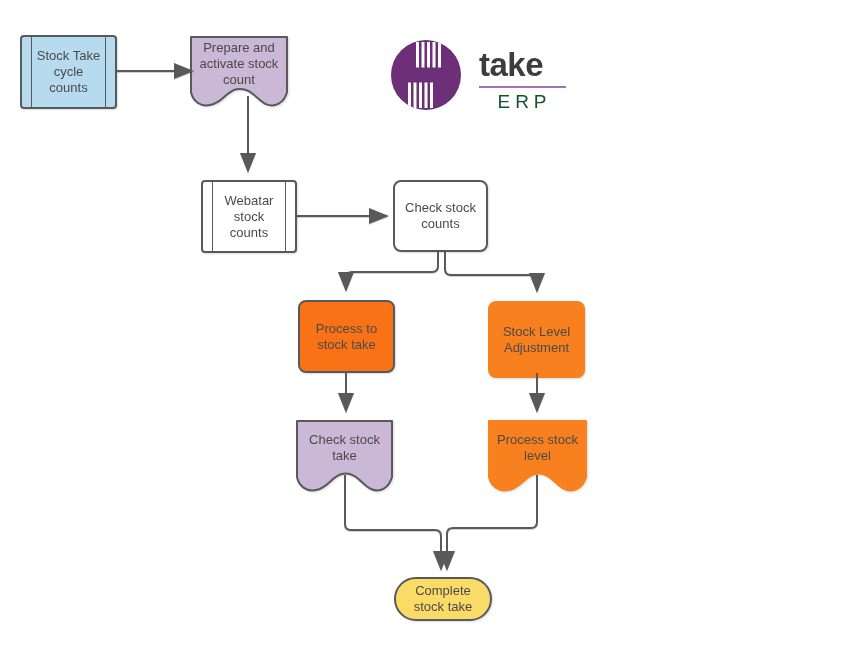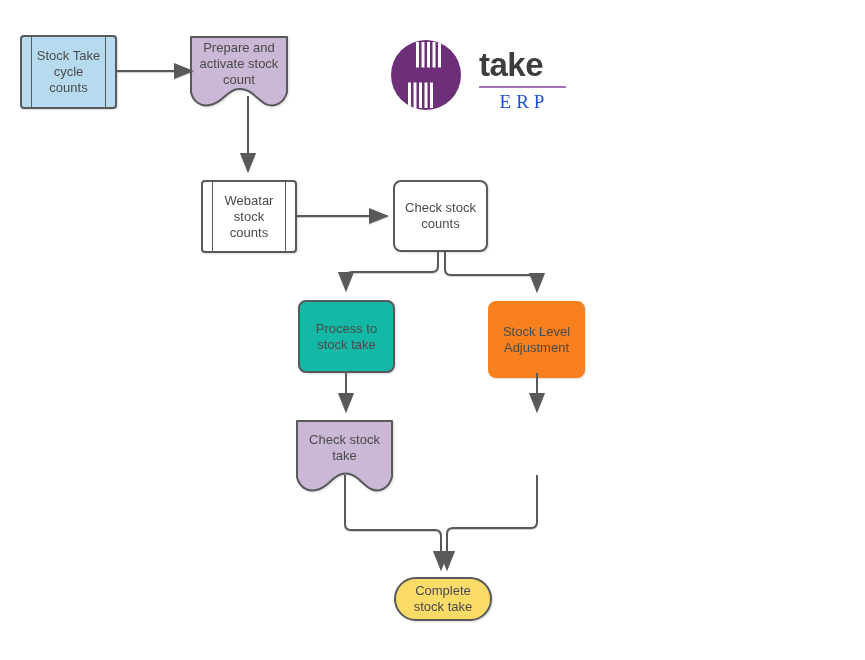--- a/index.html
+++ b/index.html
@@ -12,21 +12,21 @@
     white-space:pre-line; text-align:center; color:#4a4a4a;
     font-size:13px; line-height:16px;
   }
   
   .rect {
     border:2px solid #58595b; border-radius:8px;
     display:flex; align-items:center; justify-content:center;
     box-shadow:1px 1px 2px rgba(0,0,0,0.14);
   }
   .rect.white  { background:#ffffff; }
-  .rect.blue   { background:#14b8a6; }
+  .rect.blue   { background:#f97316; }
   .rect.orange { background:#f8801f; border-color:#f8801f; }
   
   .pp {
     background:#ffffff; border:2px solid #58595b; border-radius:4px;
     display:flex; align-items:center; justify-content:center;
     box-shadow:1px 1px 2px rgba(0,0,0,0.14);
   }
   .pp.blue { background:#b7dbee; }
   .pp-bar { position:absolute; top:0; height:100%; width:0; border-left:1.5px solid #58595b; }
   .pp-bar.l { left:9px; }
@@ -47,22 +47,22 @@
     box-shadow:1px 1px 2px rgba(0,0,0,0.14);
   }
   
   #connectors { position:absolute; left:0; top:0; pointer-events:none;
                 filter:drop-shadow(0.5px 1px 0.5px rgba(0,0,0,0.18)); }
   #connectors path.edge { fill:none; stroke:#595959; stroke-width:2; }
   
   .logo-wordmark { position:absolute; left:479px; top:48px; width:87px; }
   .brand-name { font-size:33px; font-weight:bold; color:#3d3d3d; line-height:1; letter-spacing:-0.5px; }
   .brand-divider { height:2px; background:#a471b8; margin:5px 0 4px 0; }
-  .brand-product { font-size:19px; color:#1d4ed8; letter-spacing:5px; text-indent:4px;
-                   text-align:center; line-height:1;font-family:Liberation Serif, serif; }
+  .brand-product { font-size:19px; color:#14532d; letter-spacing:5px; text-indent:4px;
+                   text-align:center; line-height:1; }
 </style>
 </head>
 <body>
 
 <div id="canvas">
 
   <div class="node pp blue" style="left:20px; top:35px; width:97px; height:74px;">
     <div class="pp-bar l"></div>
     <div class="pp-bar r"></div>
     <div class="lbl">Stock Take
@@ -134,20 +134,29 @@
   <div class="node docwrap" style="left:296px; top:420px; width:97px; height:76px;">
     <svg class="docshape lav" viewBox="0 0 97 76" preserveAspectRatio="none">
       <path vector-effect="non-scaling-stroke" d="M1,1 L96,1 L96,57 C93,68 84,73 75,69 C66,65 60,51 46,54 C36,56 32,68 20,70 C10,72 3,66 1,57 Z"></path>
     </svg>
     <div class="doc-lbl">
       <div class="lbl">Check stock
 take</div>
     </div>
   </div>
 
+  <div class="node docwrap" style="left:488px; top:420px; width:99px; height:76px;">
+    <svg class="docshape org" viewBox="0 0 97 76" preserveAspectRatio="none">
+      <path vector-effect="non-scaling-stroke" d="M1,1 L96,1 L96,57 C93,68 84,73 75,69 C66,65 60,51 46,54 C36,56 32,68 20,70 C10,72 3,66 1,57 Z"></path>
+    </svg>
+    <div class="doc-lbl">
+      <div class="lbl">Process stock
+level</div>
+    </div>
+  </div>
 
   <div class="node term" style="left:394px; top:577px; width:98px; height:44px;">
     <div class="lbl">Complete
 stock take</div>
   </div>
 
   <svg id="connectors" width="865" height="660" viewBox="0 0 865 660">
     <defs>
       <marker id="ah" viewBox="0 0 10 8" refX="9" refY="4" markerWidth="10" markerHeight="8" orient="auto">
         <path d="M0,0 L10,4 L0,8 Z" fill="#595959"></path>

